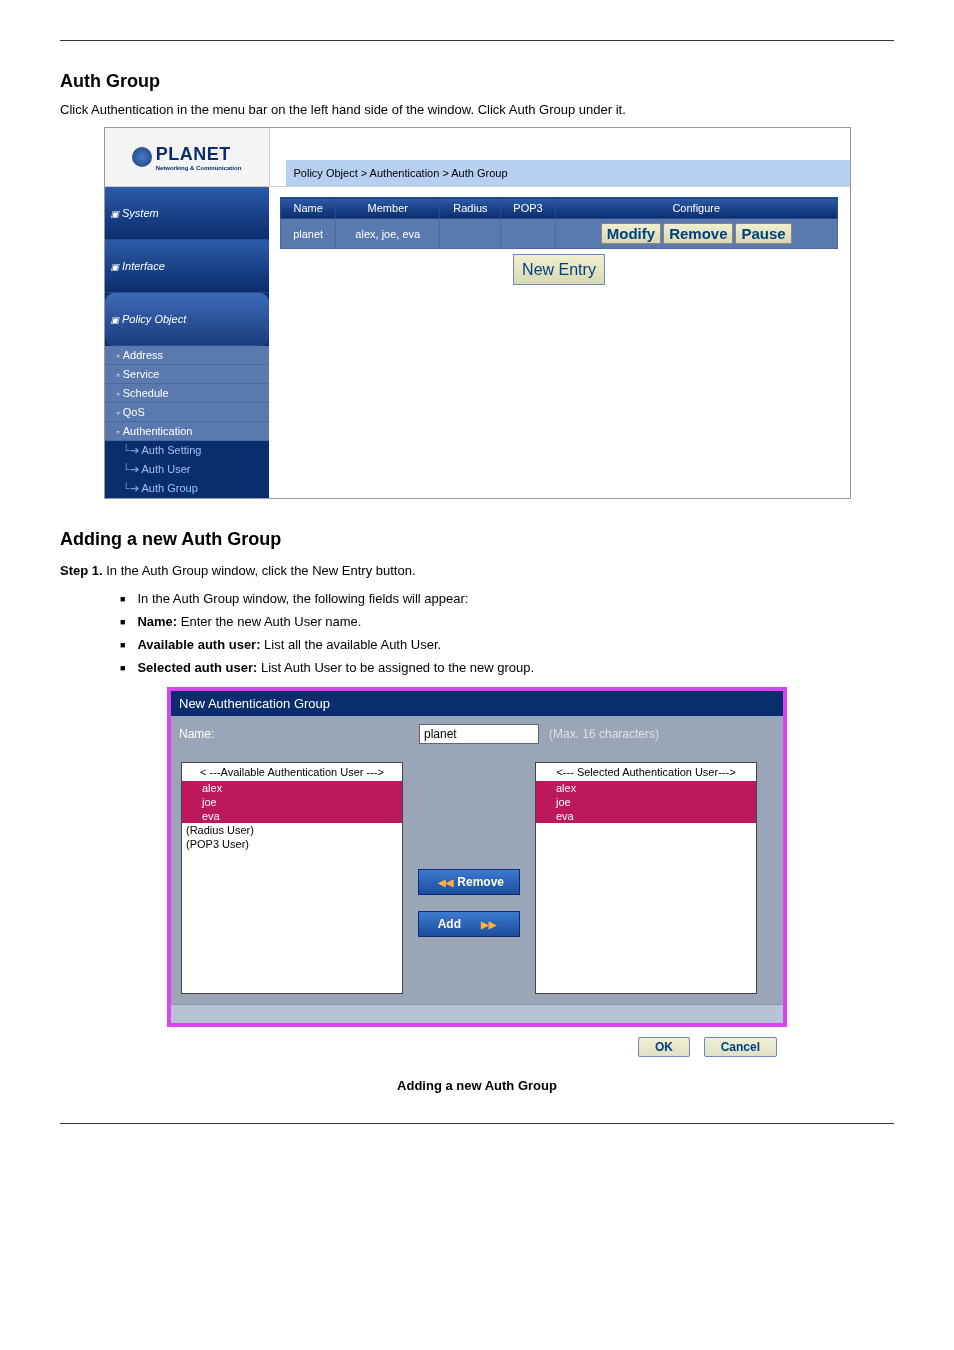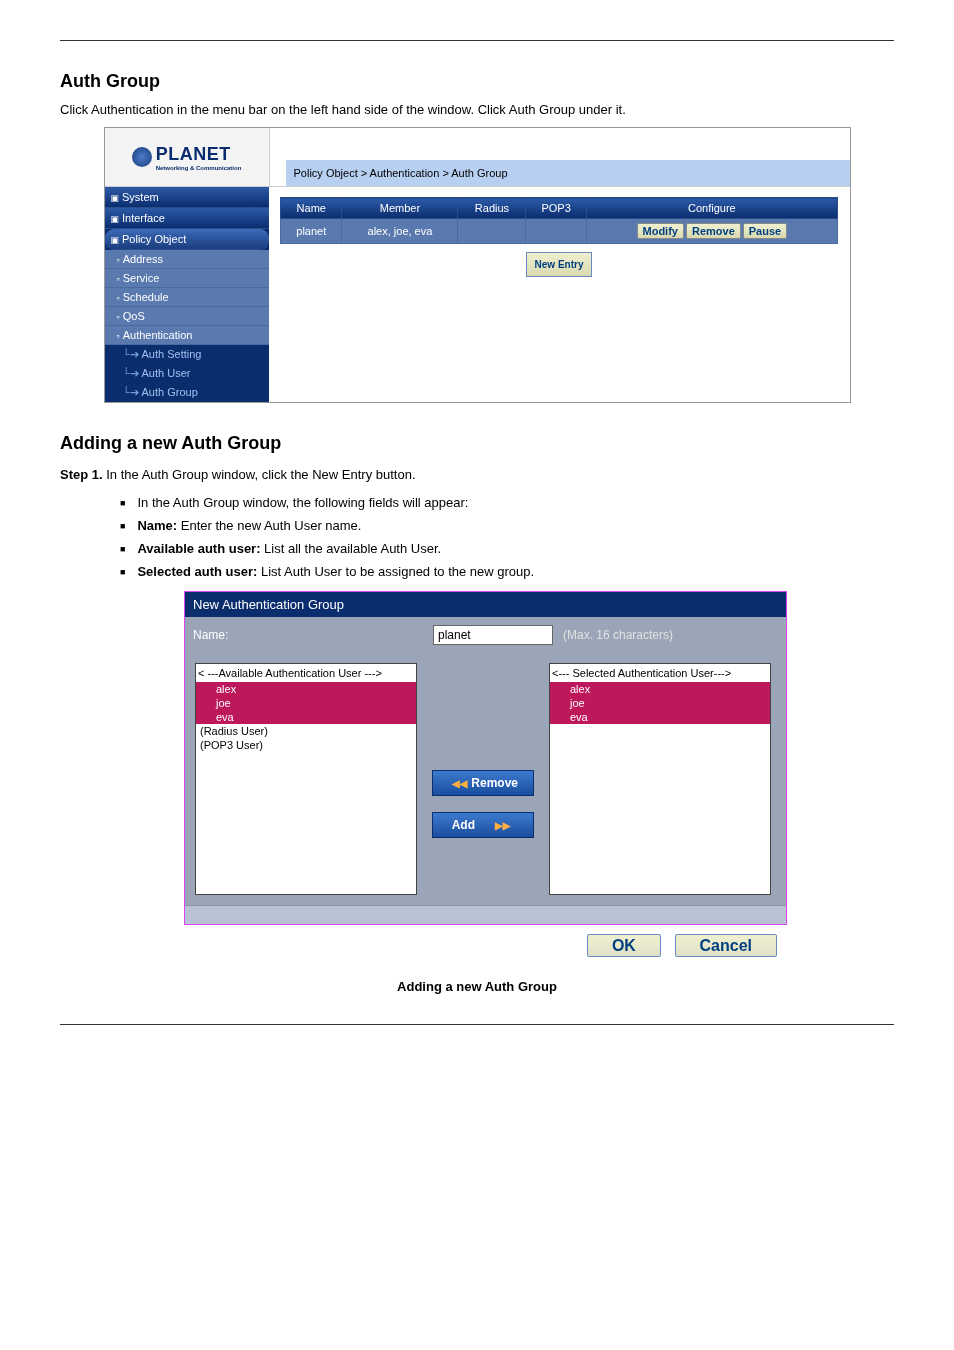--- a/index.html
+++ b/index.html
@@ -57,23 +57,24 @@
     line-height: 14px;
   }
   .ss1-body { display: flex; }
   .ss1-nav {
     width: 164px;
     background: #0a2d6e;
     color: #fff;
     font-size: 11px;
   }
   .nav-item {
-    padding: 4px 6px;
+    padding: 20px 6px;
     border-bottom: 1px solid #2a4d8e;
     background: linear-gradient(#2d5aa8, #0a2d6e);
+    font-style: italic;
   }
   .nav-item.selected { background: linear-gradient(#3d6ab8, #1a3d7e); border-radius: 9px; }
   .nav-sub {
     background: #5a7aaf;
     padding: 3px 6px 3px 12px;
     border-bottom: 1px solid #4a6a9f;
   }
   .nav-leaf {
     background: #0a2d6e;
     padding: 3px 6px 3px 18px;
@@ -95,40 +96,40 @@
     color: #fff;
     text-align: center;
     padding: 4px;
     border: 1px solid #4a6a9f;
   }
   .cfg-btns { display: flex; justify-content: center; gap: 2px; }
   .cfg-btn {
     background: linear-gradient(#f0f0d0, #d8d8b0);
     border: 1px solid #888;
     color: #004080;
-    font-size: 11px;
+    font-size: 15px;
     padding: 1px 5px;
     font-weight: bold;
     border-radius: 2px;
   }
   .new-entry-wrap { text-align: center; margin-top: 12px; }
   .new-entry-btn {
     background: linear-gradient(#f0f0d0, #d8d8b0);
     border: 1px solid #6a8abf;
     color: #004080;
-    font-size: 10px;
+    font-size: 16px;
     padding: 6px 8px;
-    font-weight: bold;
+    font-weight: normal;
   }
   .bullets { margin: 0 0 10px 60px; padding: 0; }
   .bullets li { list-style: none; margin: 8px 0; font-size: 13px; }
   .bullets li::before { content: "\25A0"; font-size: 9px; margin-right: 12px; color: #000; vertical-align: 1px; }
   .bold { font-weight: bold; }
   .figure-wrap { margin: 12px auto; width: 620px; }
-  .fig2 { border: 1px solid #d946ef; margin-left: 17px; }
+  .fig2 { border: 4px solid #d946ef; }
   .fig2-title {
     background: #0a2d6e;
     color: #fff;
     font-size: 13px;
     padding: 5px 8px;
   }
   .fig2-row {
     background: #9aa6b7;
     display: flex;
     align-items: center;
@@ -155,20 +156,21 @@
   }
   .listbox {
     border: 1px solid #444;
     width: 220px;
     height: 230px;
     background: #fff;
     font-size: 11px;
     overflow: hidden;
   }
   .listbox .lb-label {
+    text-align: center;
     padding: 3px 2px;
     background: #fff;
     color: #000;
   }
   .listbox .lb-item {
     background: #be185d;
     color: #fff;
     padding: 1px 20px;
   }
   .listbox .lb-plain {
@@ -196,22 +198,22 @@
     text-align: center;
     border-radius: 0;
   }
   .mid-btn .arrows { color: #ffb040; margin: 0 4px; font-size: 10px; }
   .fig2-sep { height: 18px; background: #b7c3d4; border-top: 1px solid #8a96a7; }
   .fig2-footer { text-align: right; padding: 12px 10px; background: #fff; }
   .foot-btn {
     background: linear-gradient(#f0f0d0, #e0e0c8);
     border: 1px solid #6a8abf;
     color: #004080;
-    font-size: 16px;
-    padding: 2px 24px;
+    font-size: 12px;
+    padding: 2px 16px;
     font-weight: bold;
     margin-left: 10px;
     border-radius: 2px;
   }
   .caption { text-align: center; font-weight: bold; font-size: 13px; margin: 12px 0 4px; }
 </style>
 </head>
 <body>
 
 <div class="page">

